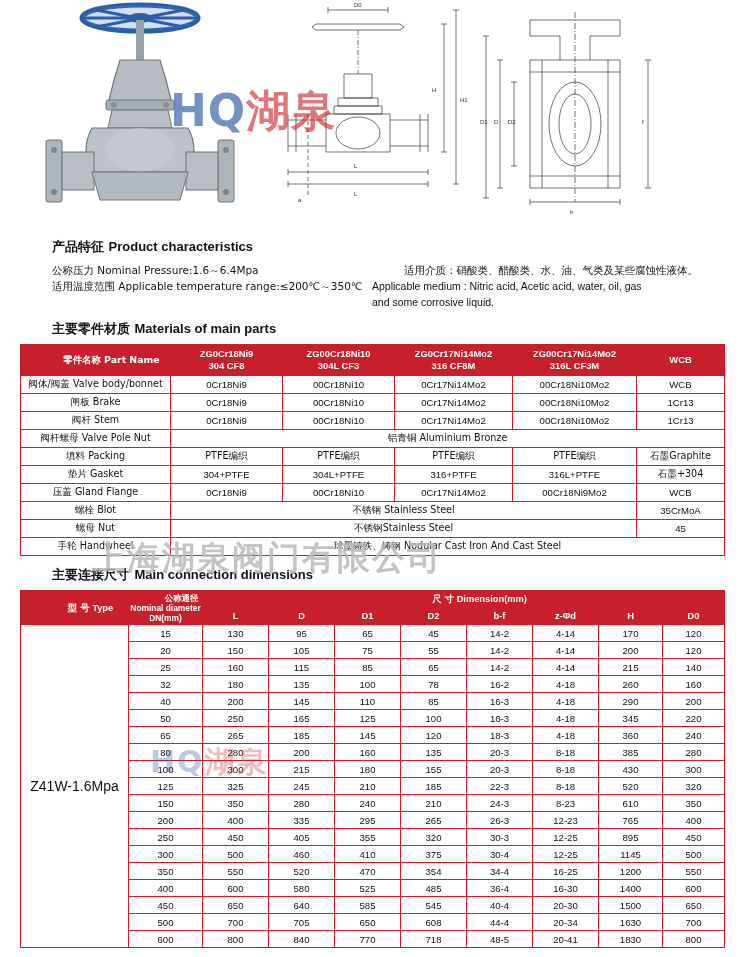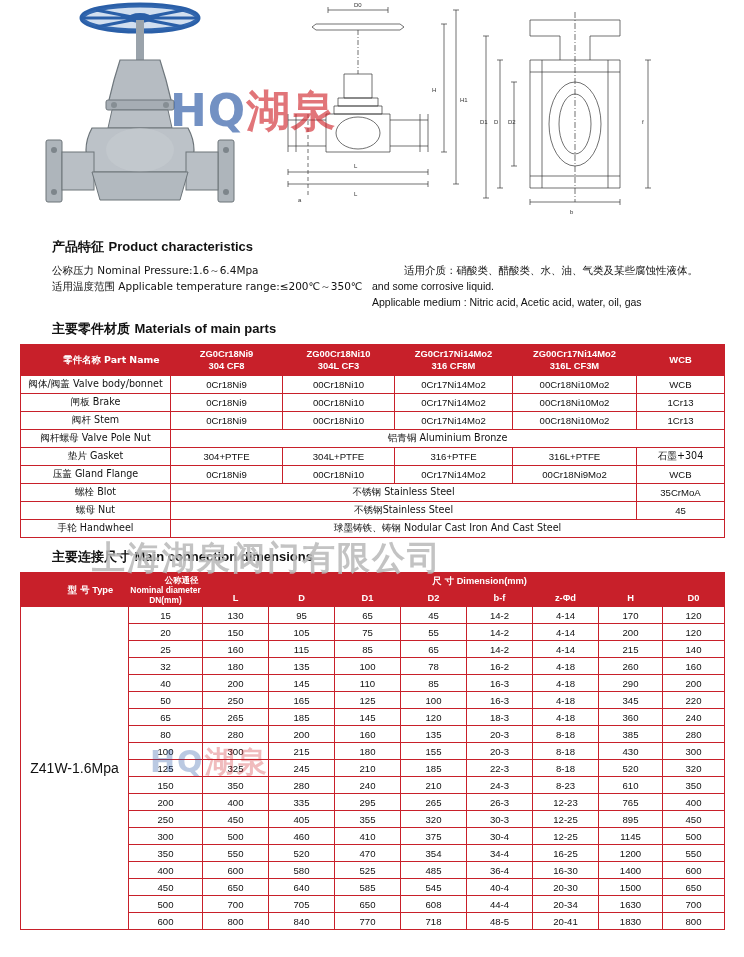--- a/index.html
+++ b/index.html
@@ -231,22 +231,22 @@
     <span class="en">Product characteristics</span>
   </div>
 
   <div class="charac">
     <div class="left">
       <div class="row cn">公称压力 Nominal Pressure:1.6～6.4Mpa</div>
       <div class="row cn">适用温度范围 Applicable temperature range:≤200℃～350℃</div>
     </div>
     <div class="right">
       <div class="row cn">适用介质：硝酸类、醋酸类、水、油、气类及某些腐蚀性液体。</div>
+      <div class="row">Applicable medium : Nitric acid,  Acetic acid,  water,  oil,   gas</div>
       <div class="row">and some corrosive liquid.</div>
-      <div class="row">Applicable medium : Nitric acid,  Acetic acid,  water,  oil,   gas</div>
     </div>
   </div>
 
   <div class="sec-head">
     <span class="cn">主要零件材质</span>
     <span class="en">Materials of main parts</span>
   </div>
 
   <table class="tbl">
     <colgroup>
@@ -304,20 +304,28 @@
         <td class="name cnname">阀杆 Stem</td>
         <td>0Cr18Ni9</td>
         <td>00Cr18Ni10</td>
         <td>0Cr17Ni14Mo2</td>
         <td>00Cr18Ni10Mo2</td>
         <td>1Cr13</td>
       </tr>
       <tr>
         <td class="name cnname">阀杆螺母 Valve Pole Nut</td>
         <td colspan="5" class="cnname">铝青铜 Aluminium Bronze</td>
+      </tr>
+      <tr>
+        <td class="name cnname">填料 Packing</td>
+        <td class="cnname">PTFE编织</td>
+        <td class="cnname">PTFE编织</td>
+        <td class="cnname">PTFE编织</td>
+        <td class="cnname">PTFE编织</td>
+        <td class="cnname">石墨Graphite</td>
       </tr>
       <tr>
         <td class="name cnname">垫片 Gasket</td>
         <td>304+PTFE</td>
         <td>304L+PTFE</td>
         <td>316+PTFE</td>
         <td>316L+PTFE</td>
         <td class="cnname">石墨+304</td>
       </tr>
       <tr>

